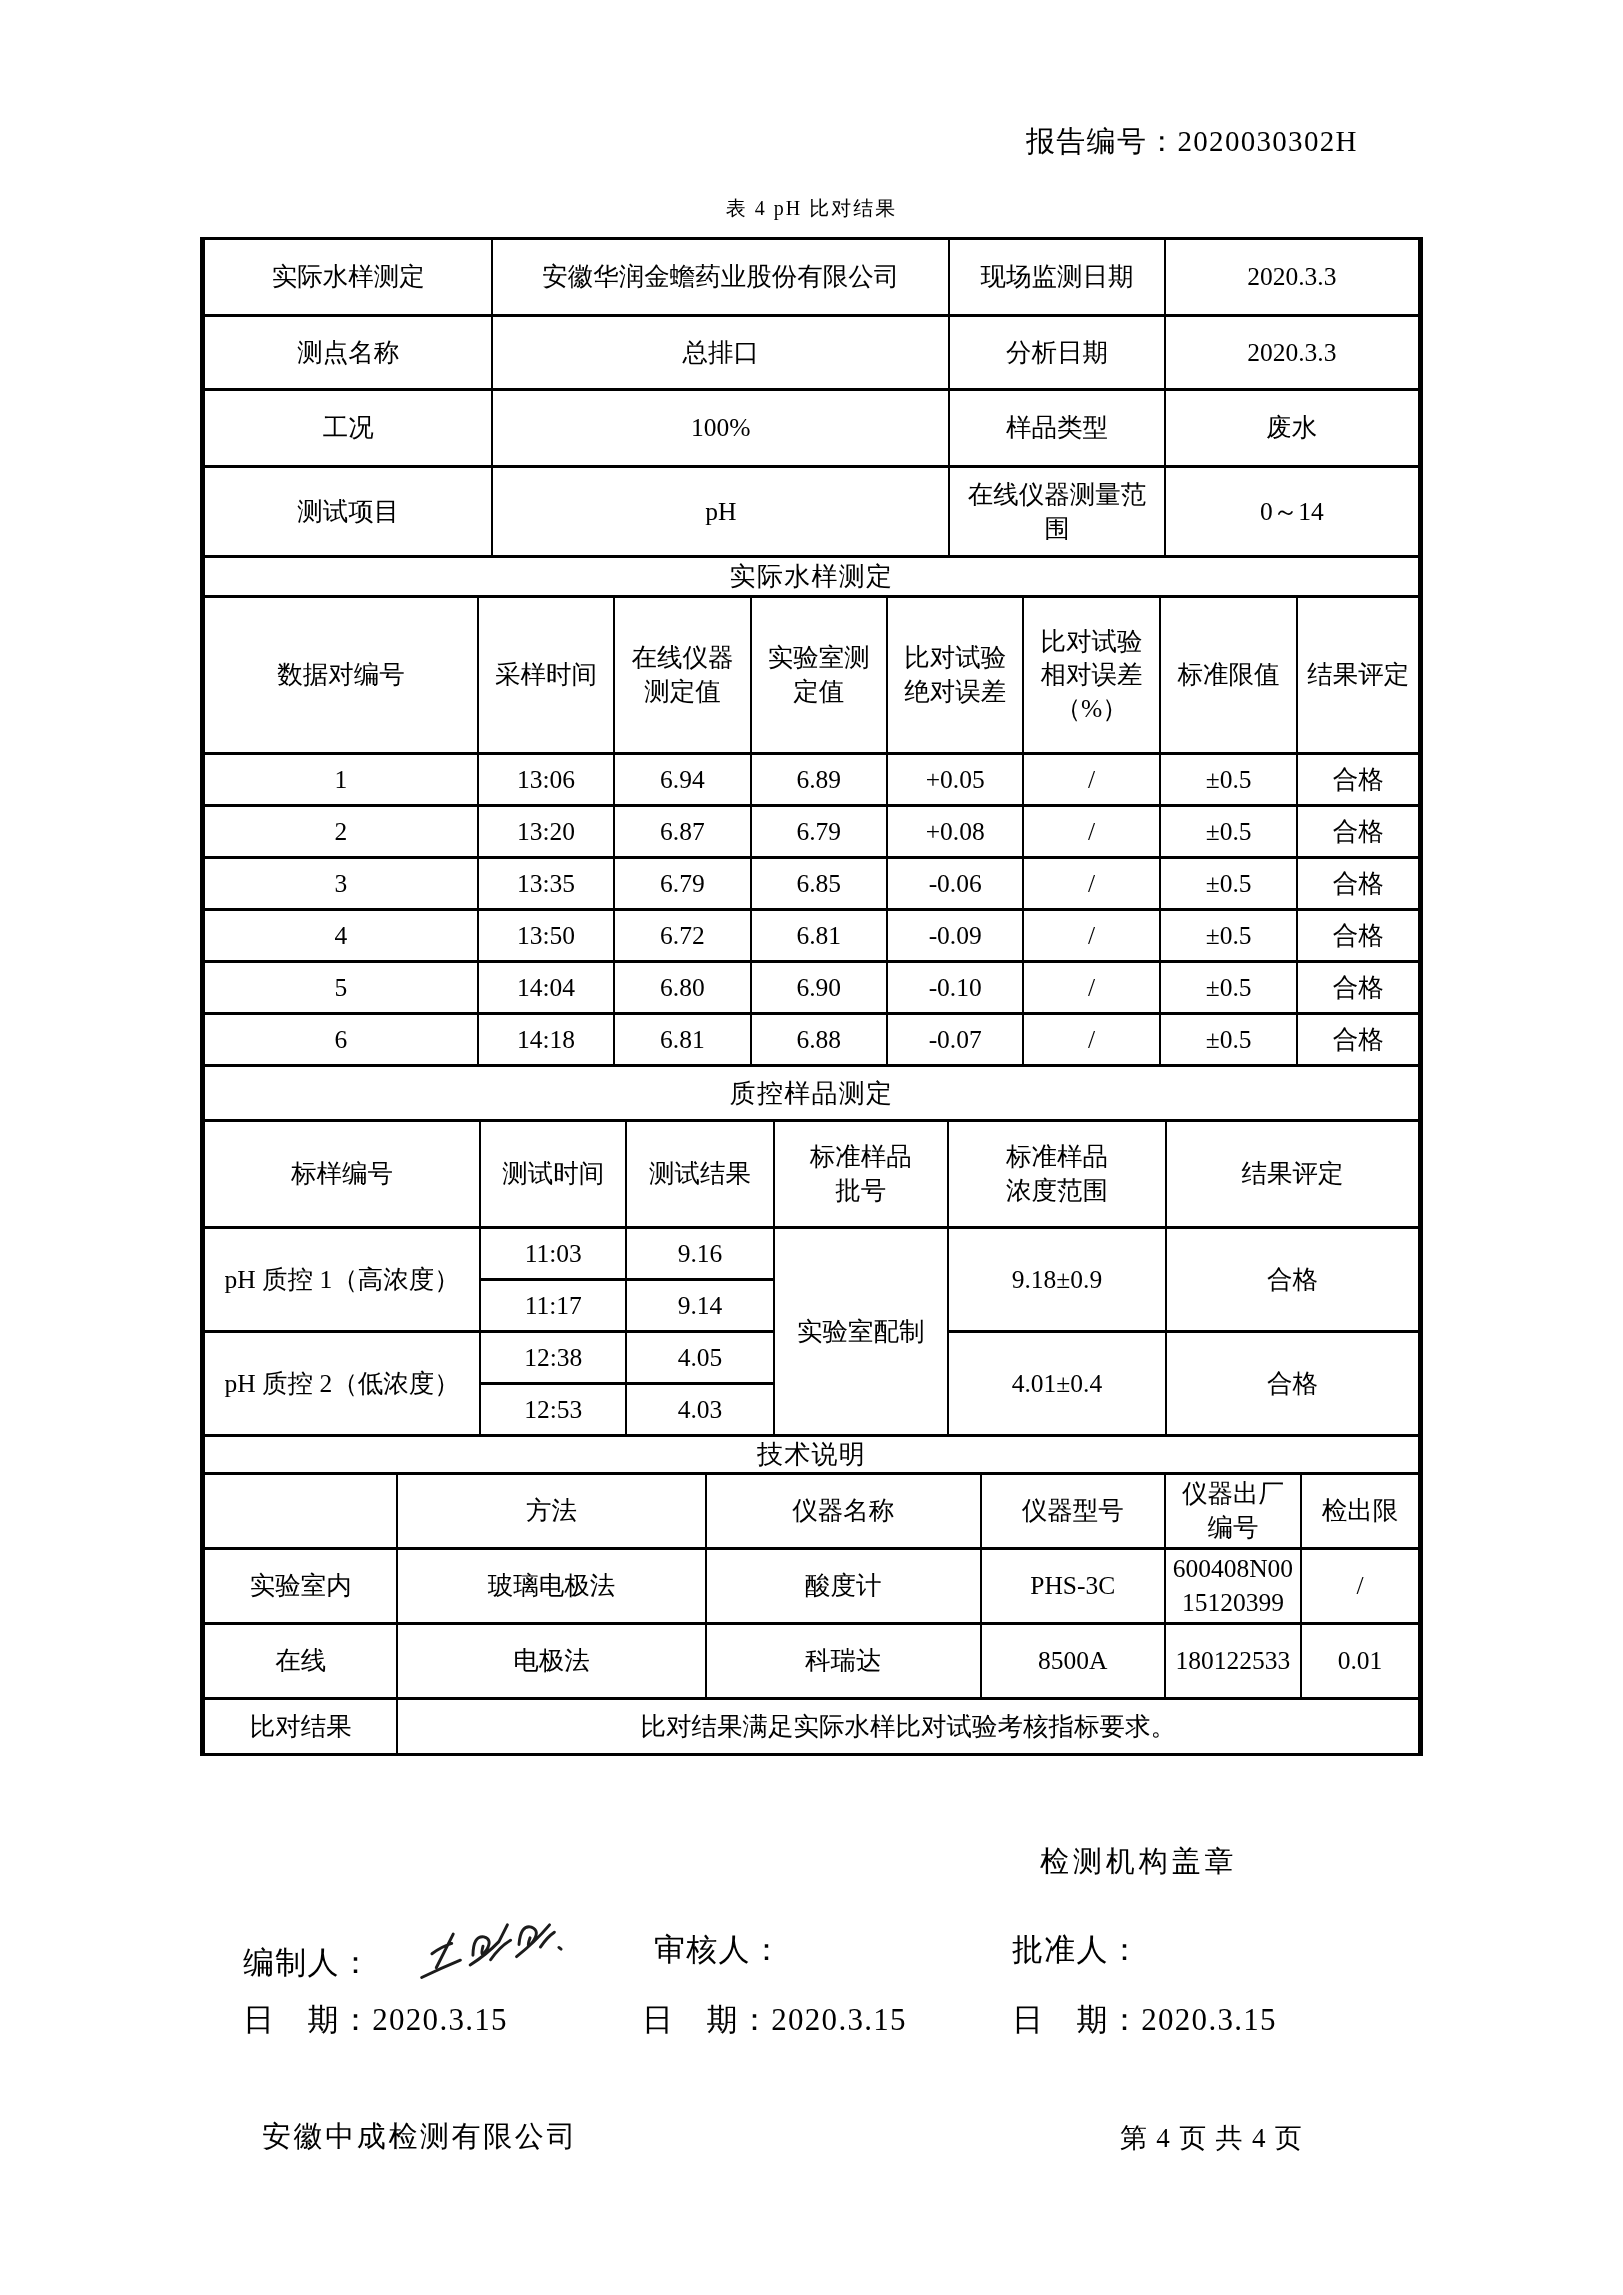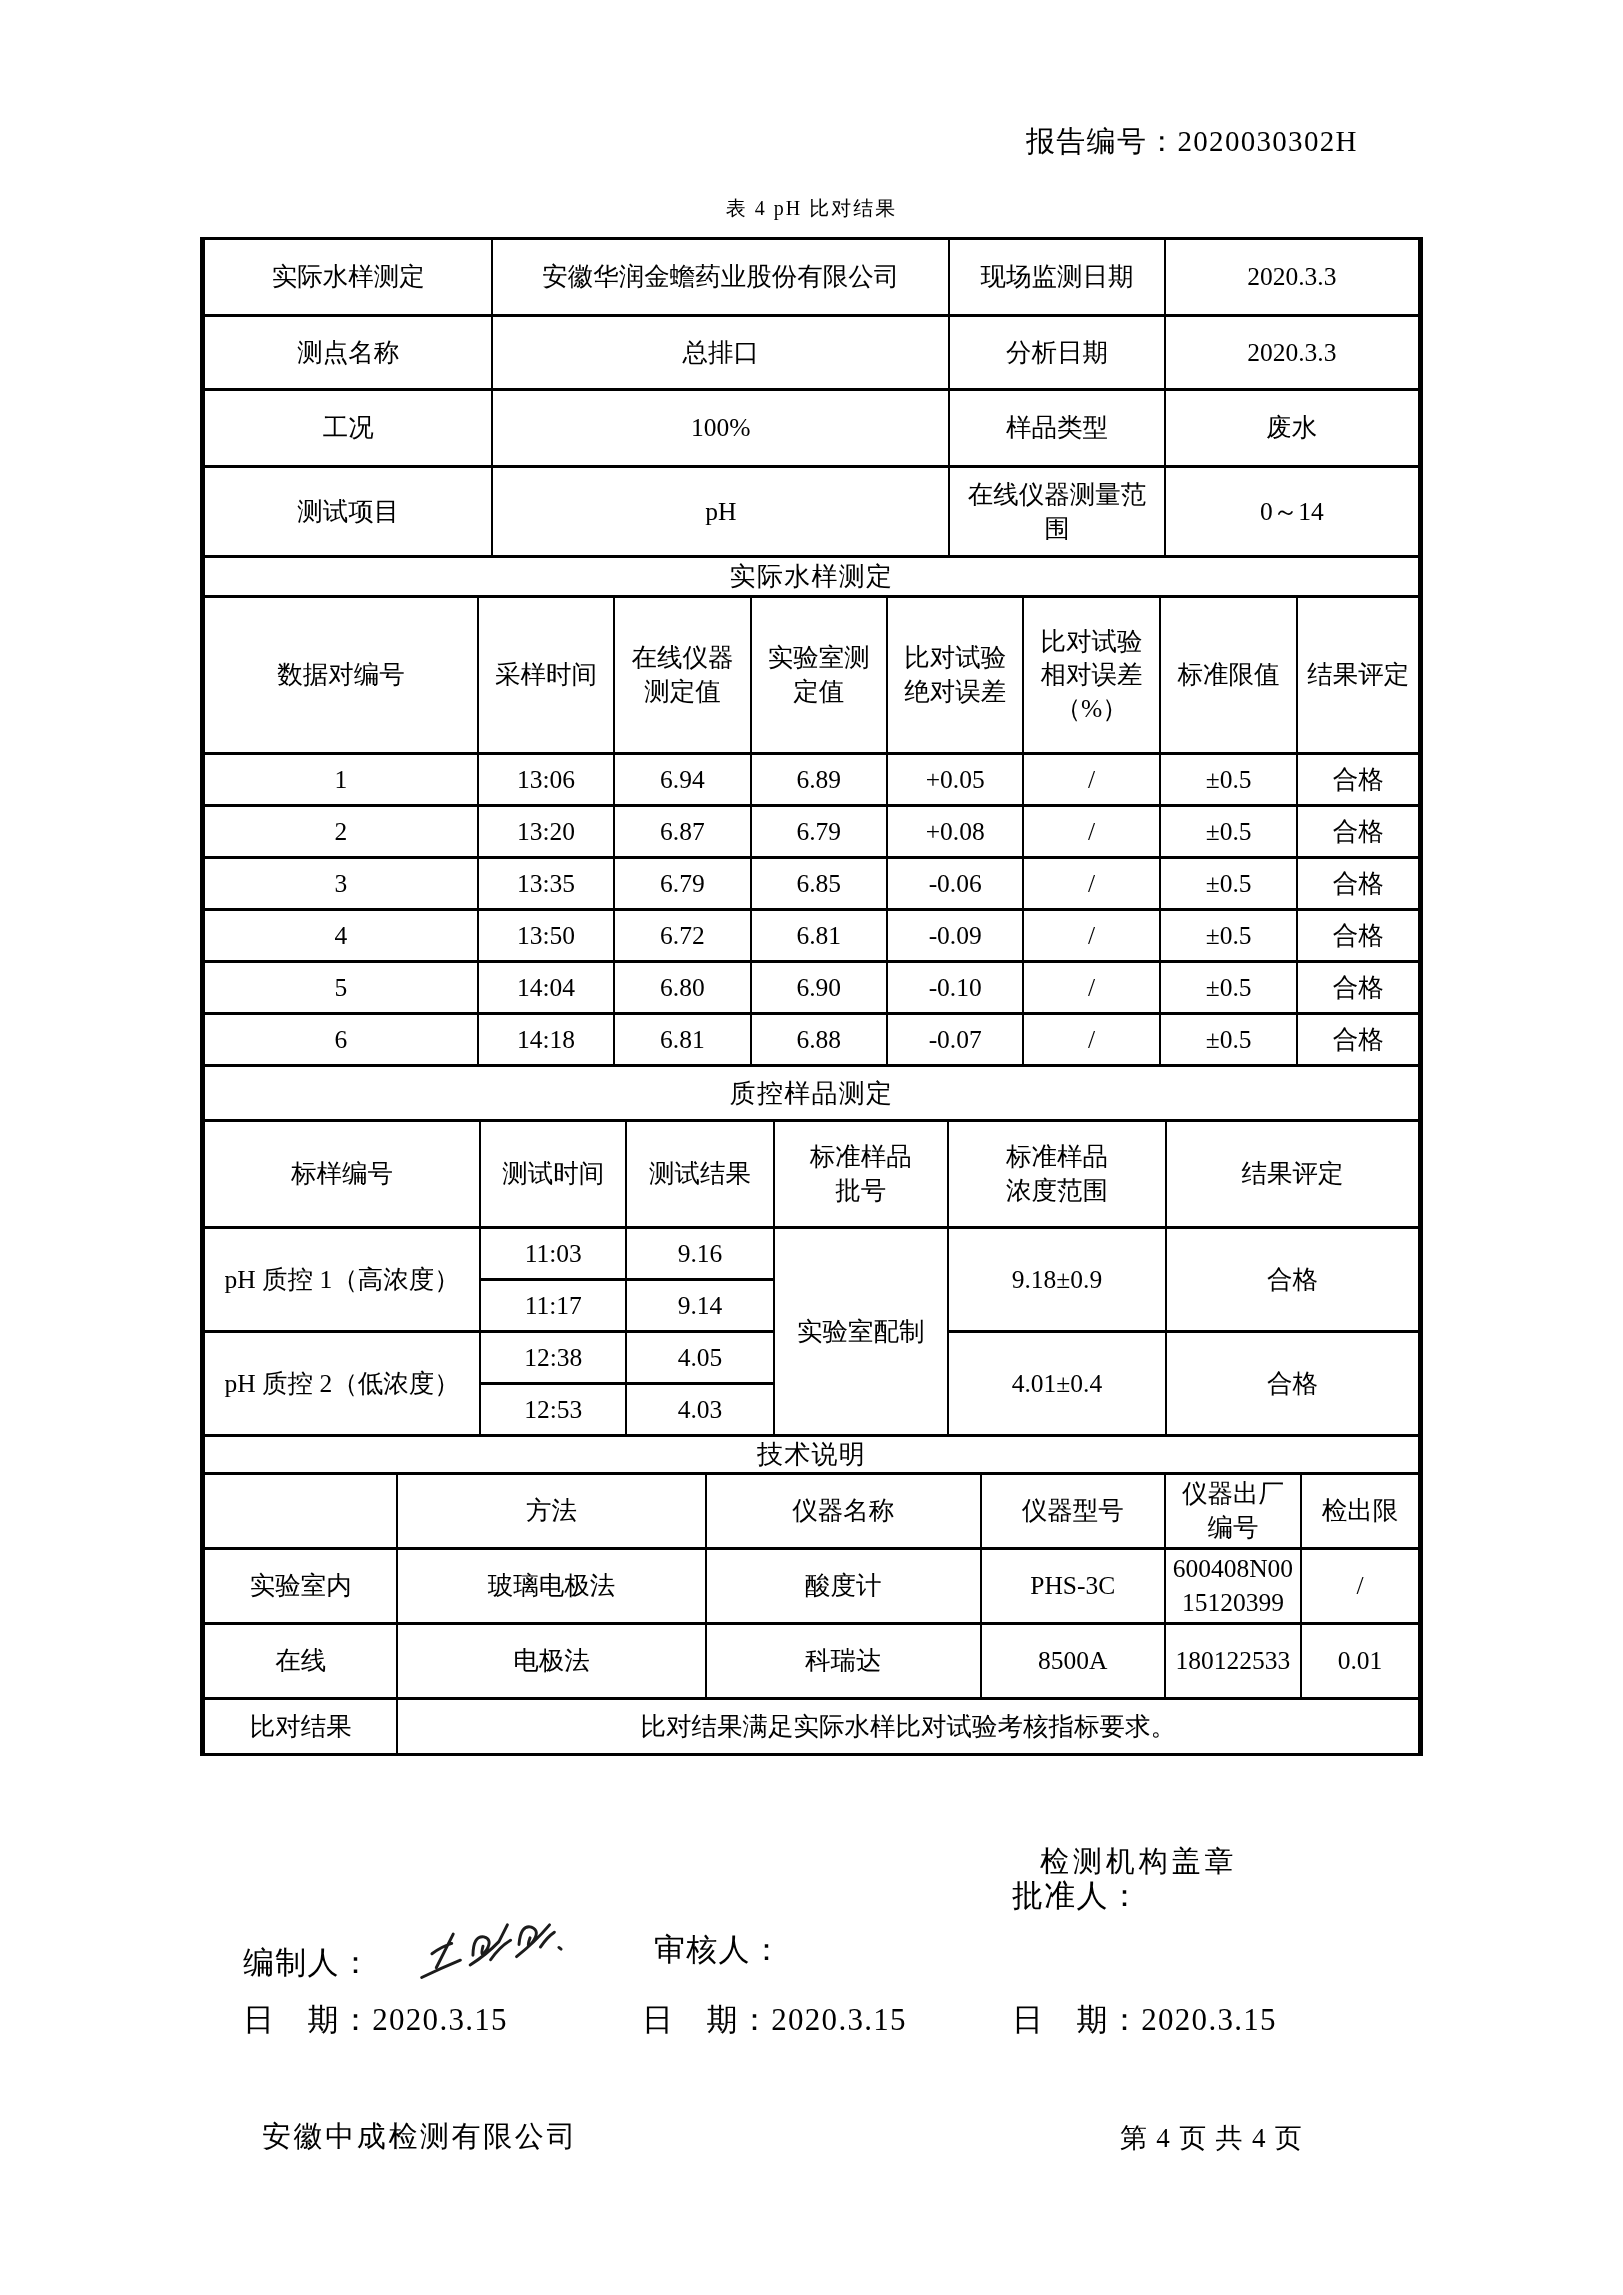--- a/index.html
+++ b/index.html
@@ -23,21 +23,21 @@
   .cell-l{text-align:left;padding-left:7.9px;}
   .hA{height:77px}.hB{height:74px}.hC{height:77px}.hD{height:90px}
   .hHdr{height:157px}.hRow{height:52px}
   .hQh{height:107px}
   .hTh{height:75px}.hT1{height:75px}.hT2{height:75px}.hCl{height:56px}
   .band1{height:37px}.band2{height:52px}.band3{height:35px}
   #stamp-label{left:1040px;top:1842px;font-size:29px;letter-spacing:3.9px;}
   .signline{font-size:31px;letter-spacing:1.3px;}
   #prepared-label{left:243px;top:1929px;margin-top:13px;}
   #reviewed-label{left:654px;top:1929px;}
-  #approved-label{left:1012px;top:1875px;text-align:center;}
+  #approved-label{left:1012px;top:1929px;text-align:center;}
   #signature{left:404px;top:1900px;}
   #date-line-1{left:243px;top:1999px;}
   #date-line-2{left:642px;top:1999px;}
   #date-line-3{left:1012px;top:1999px;}
   #footer-company{left:262px;top:2117px;font-size:29px;letter-spacing:2.6px;}
   #footer-page{left:1120px;top:2120px;font-size:27px;letter-spacing:1.3px;}
 </style>
 </head>
 <body>
 

